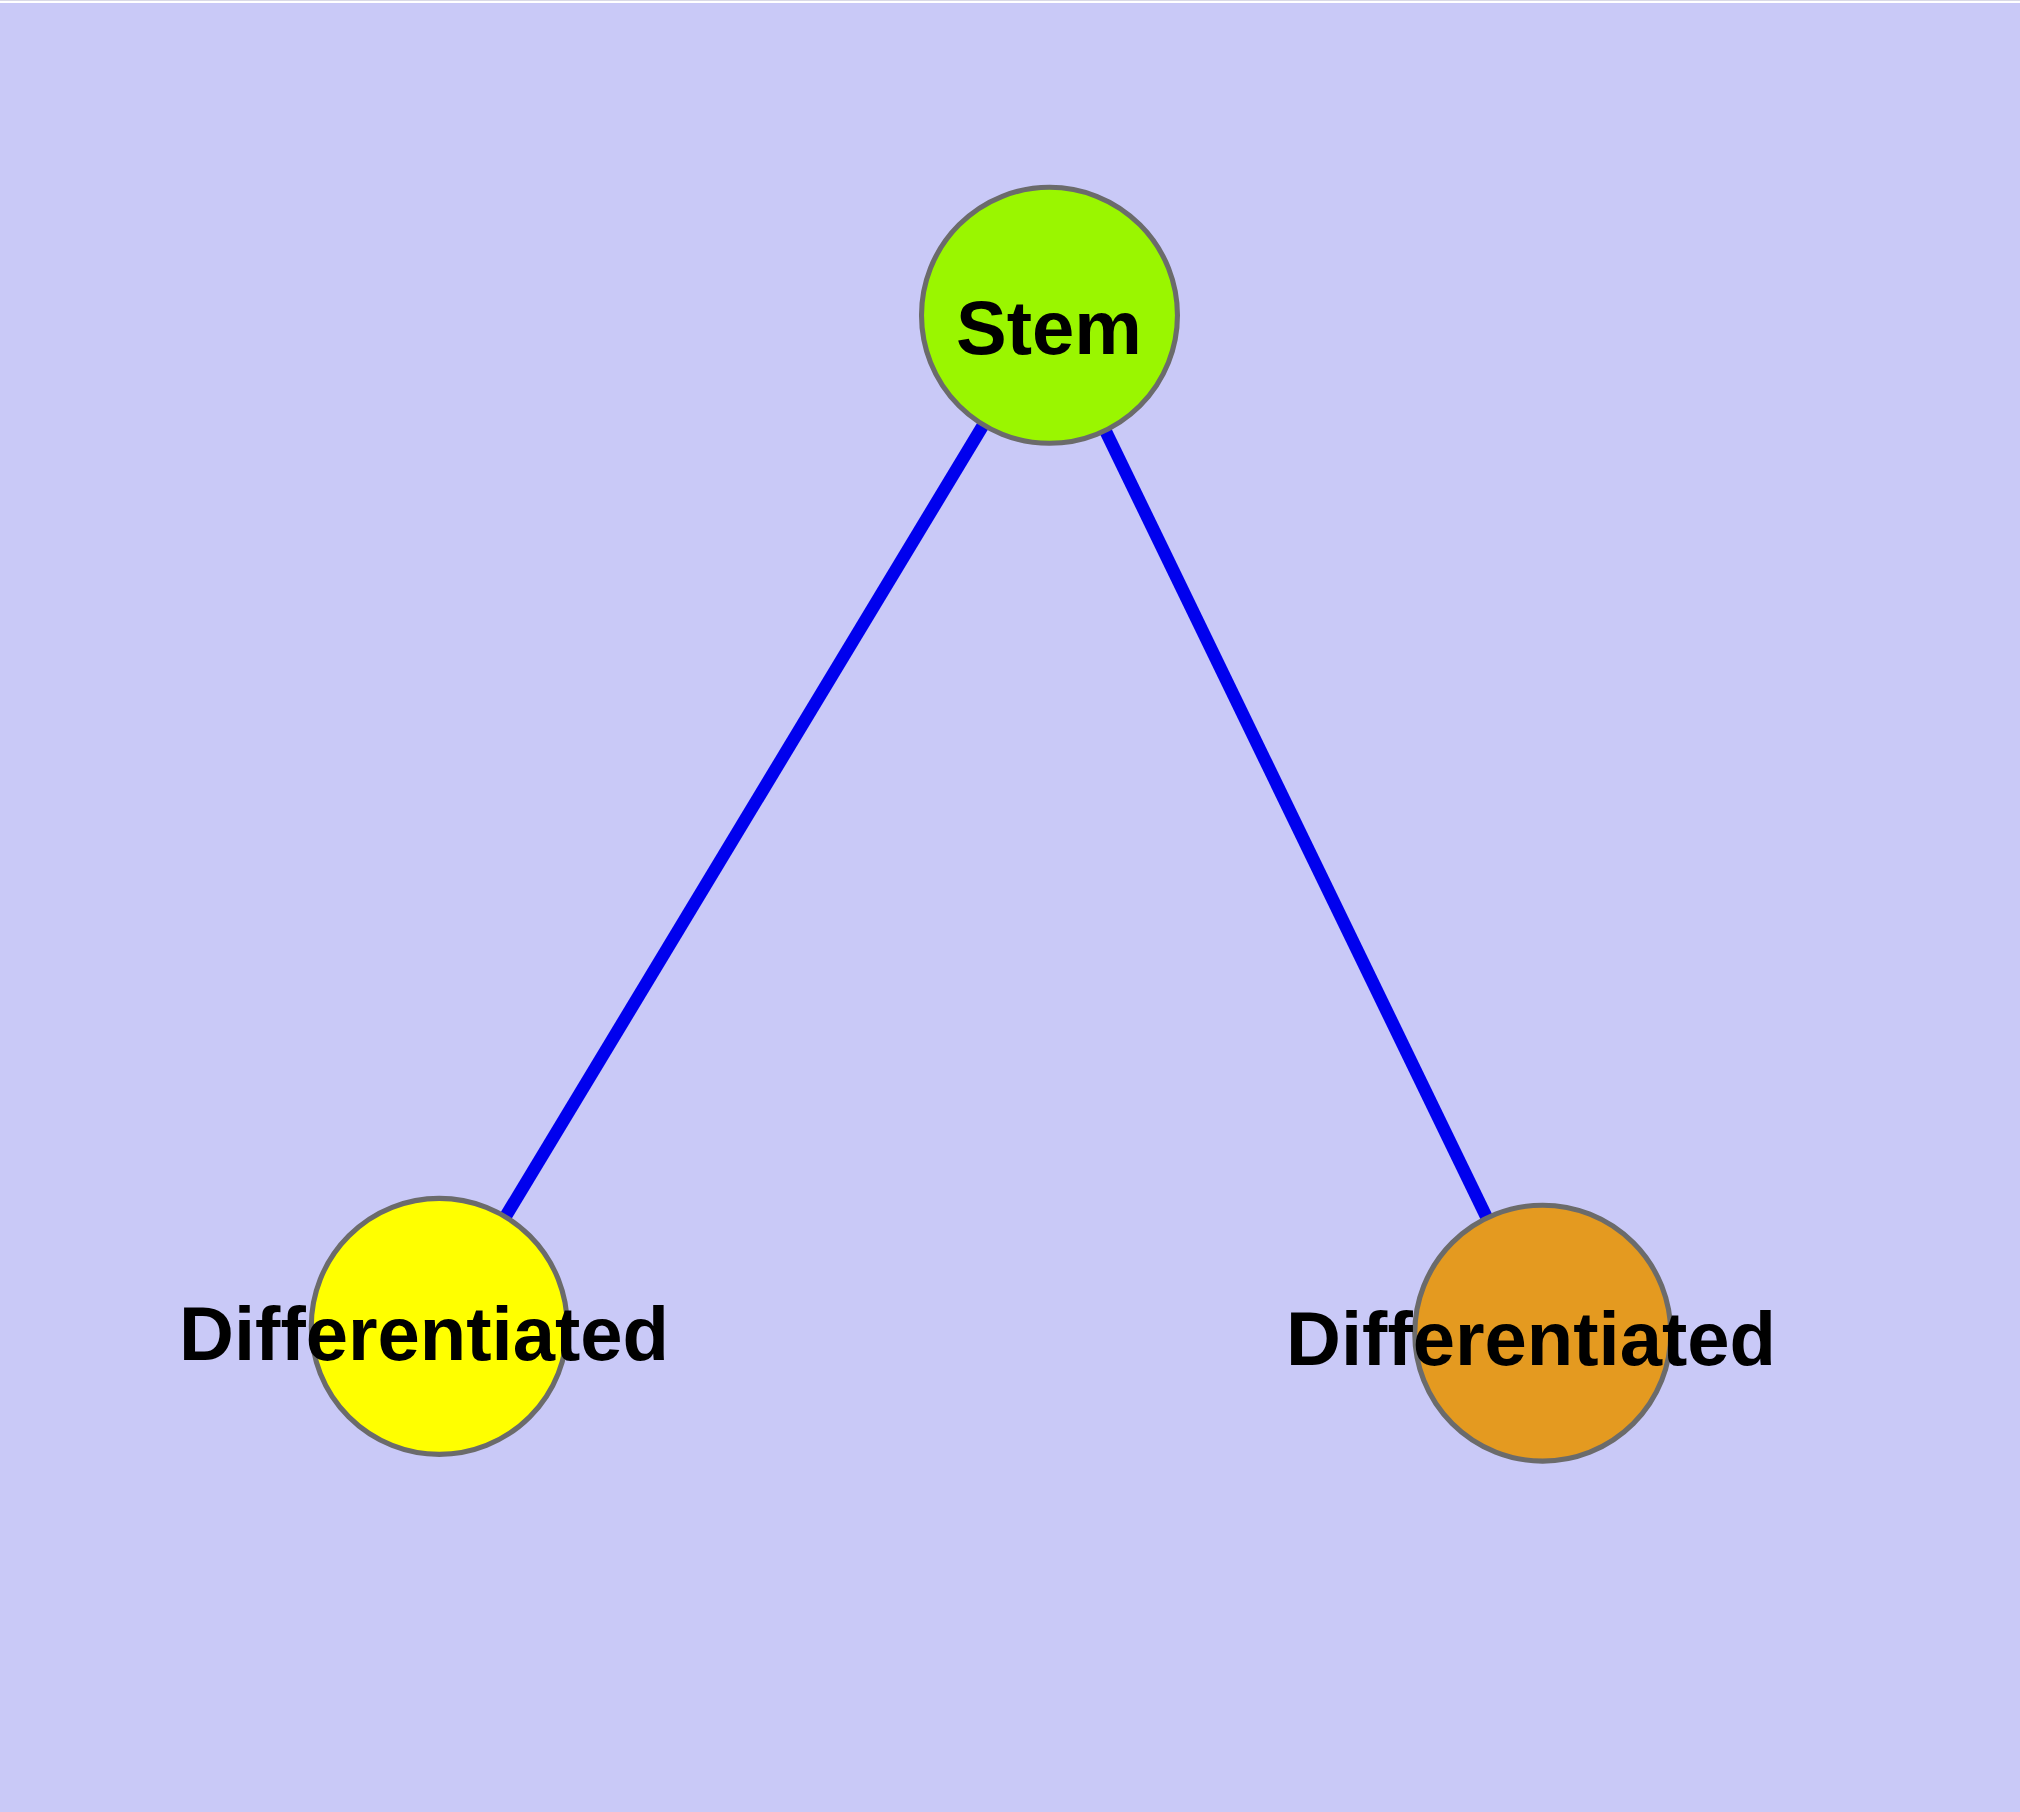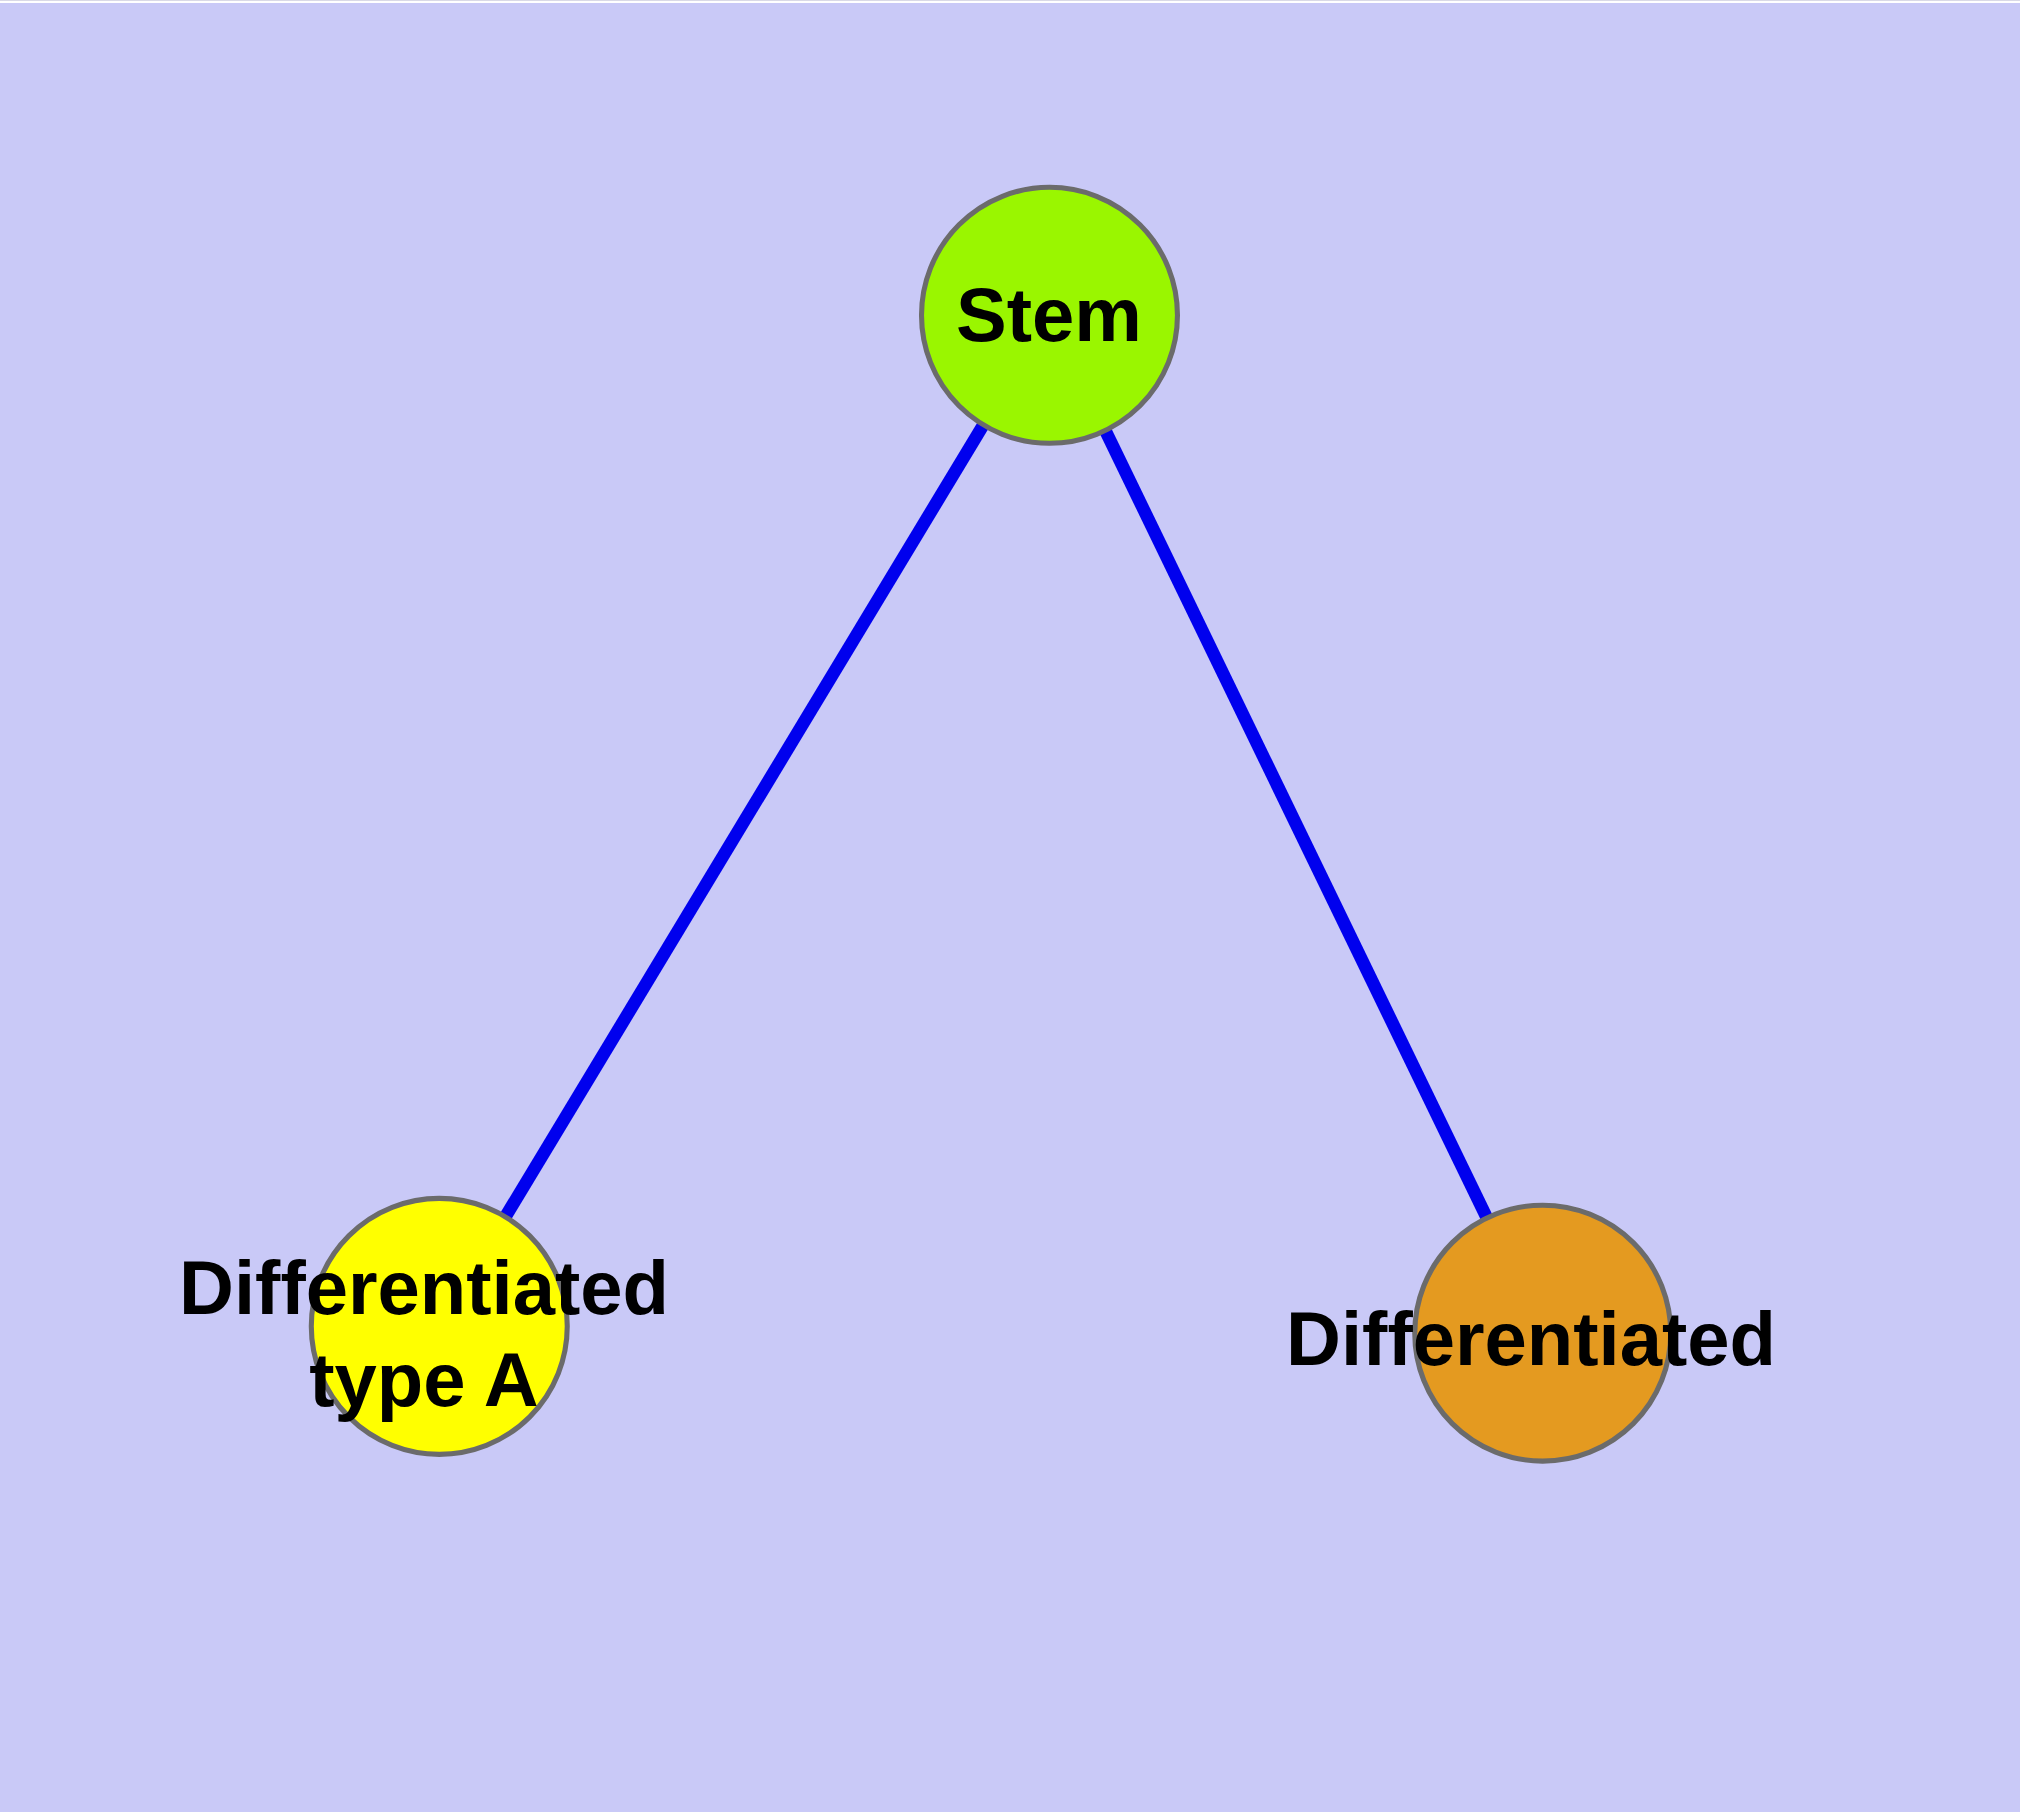--- a/index.html
+++ b/index.html
@@ -53,25 +53,24 @@
 
   <line x1="1238" y1="372" x2="1820" y2="1573" stroke="#0000EE" stroke-width="15"></line>
 
   <circle cx="1238" cy="372" r="151" fill="#9AF600" stroke="#6B6B6B" stroke-width="6"></circle>
 
   <circle cx="518" cy="1565" r="151" fill="#FFFF00" stroke="#6B6B6B" stroke-width="6"></circle>
 
   <circle cx="1820" cy="1573" r="151" fill="#E49A20" stroke="#6B6B6B" stroke-width="6"></circle>
 </svg>
 
-<div class="node-label" style="left:1049px; top:315px;">
+<div class="node-label" style="left:1049px; top:328px;">
   <span>Stem</span>
 </div>
 
 <div class="node-label" style="left:424px; top:1334px;">
   <span>Differentiated</span><br>
-  <span>type A</span>
 </div>
 
 <div class="node-label" style="left:1531px; top:1339px;">
   <span>Differentiated</span><br>
 </div>
 
 
 </body></html>

